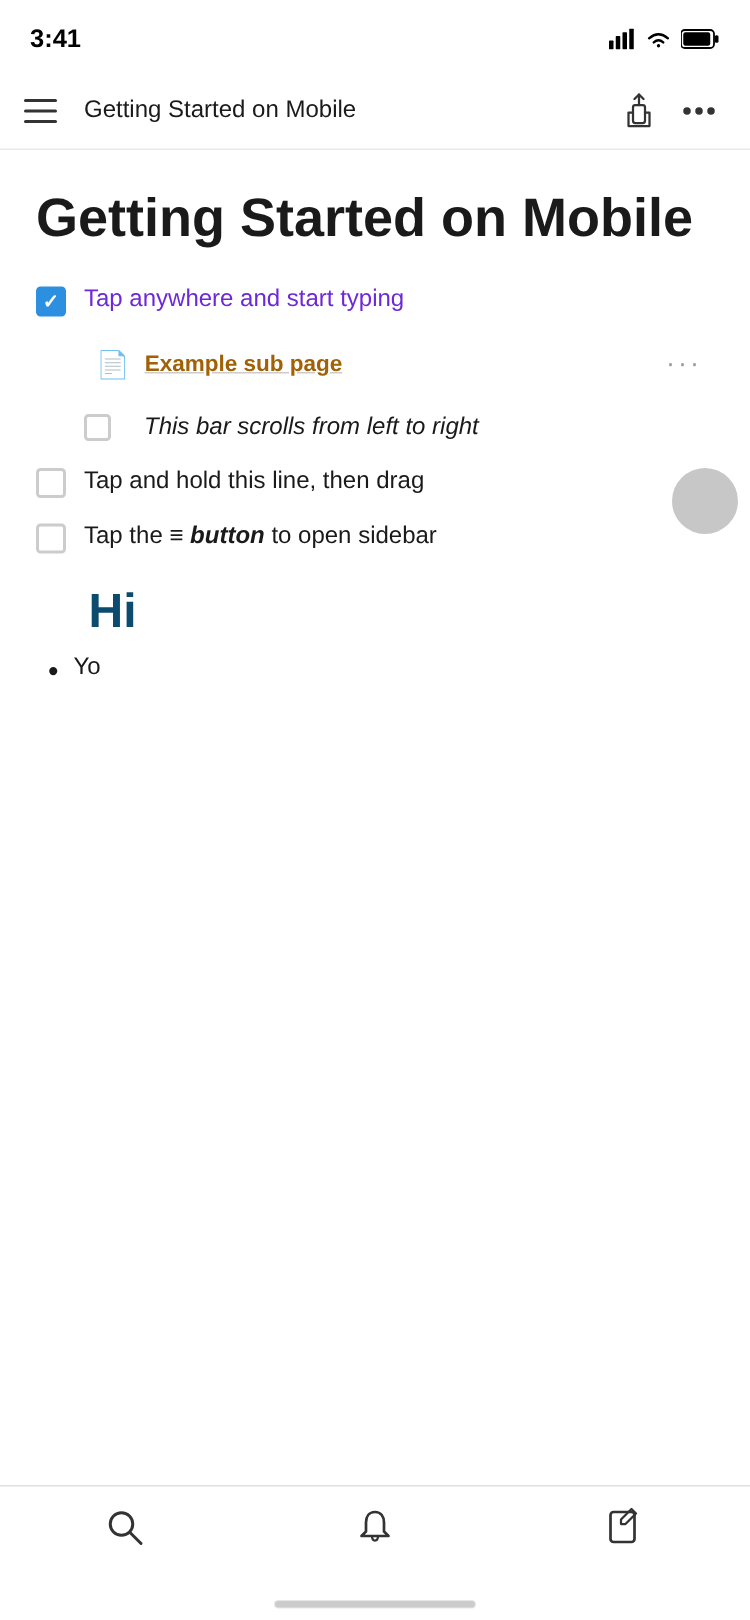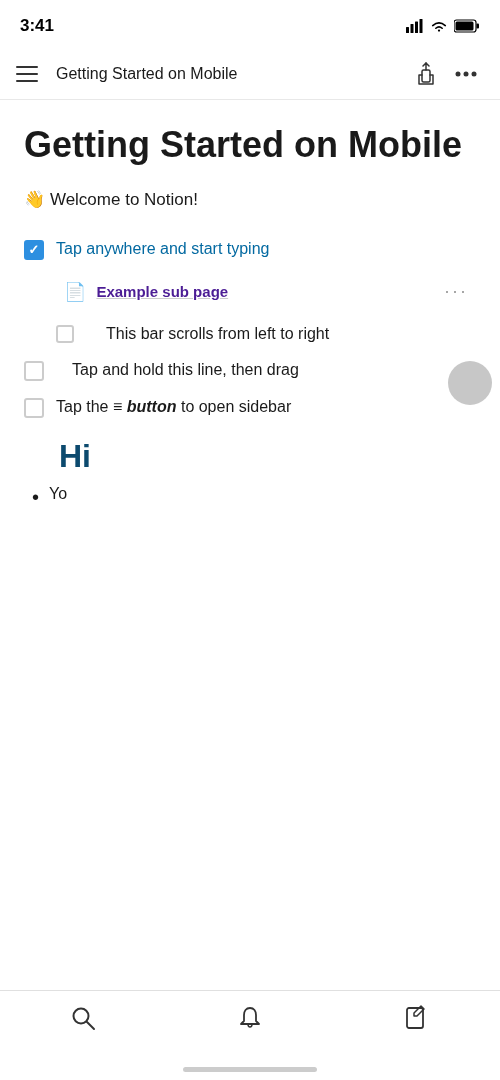--- a/index.html
+++ b/index.html
@@ -166,21 +166,21 @@
       display: flex;
       align-items: center;
       gap: 10px;
     }
     .sub-page-icon {
       font-size: 18px;
     }
     .sub-page-label {
       font-size: 15px;
       font-weight: 600;
-      color: #4c1d95;
+      color: #a16207;
       text-decoration: underline;
       text-decoration-color: #ccc;
     }
     .sub-page-dots {
       color: #999;
       font-size: 18px;
       letter-spacing: 2px;
       cursor: pointer;
     }
 
@@ -336,52 +336,49 @@
         <circle cx="19" cy="3" r="2.5" fill="#333"></circle>
       </svg>
     </div>
   </div>
 </div>
 
 <div class="content">
 
   <h1 class="page-title">Getting Started on Mobile</h1>
 
-  <div class="welcome-line">
-    <span>👋</span><span> Welcome to Notion!</span>
-  </div>
 
 
   <ul class="checklist">
 
     <li class="check-item checked">
       <div class="checkbox checked-box"></div>
-      <span class="check-text" style="color:#0369a1;">Tap anywhere and start typing</span>
+      <span class="check-text" style="color:#6d28d9;">Tap anywhere and start typing</span>
     </li>
 
     <li>
 
       <div class="sub-page-row">
         <div class="sub-page-inner">
           <span class="sub-page-icon">📄</span>
           <span class="sub-page-label">Example sub page</span>
         </div>
         <span class="sub-page-dots">···</span>
       </div>
     </li>
 
     <li>
 
       <div class="nested-check">
         <div class="checkbox" style="width:18px;height:18px;min-width:18px;"></div>
-        <span style="margin-left:20px; font-size:16px;">This bar scrolls from left to right</span>
+        <span style="margin-left:10px; font-size:16px;font-style:italic;">This bar scrolls from left to right</span>
       </div>
     </li>
 
-    <li class="check-item" style="position:relative;gap:16px;">
+    <li class="check-item" style="position:relative;">
       <div class="checkbox"></div>
       <span class="check-text">Tap and hold this line, then drag</span>
 
       <div class="drag-dot" style="position:absolute; right:-16px; top:2px; width:44px; height:44px; border-radius:50%; background:#999; opacity:0.55;"></div>
     </li>
 
     <li class="check-item">
       <div class="checkbox"></div>
       <span class="check-text">
         <span>Tap the </span><span style="font-weight:600;">≡</span><span style="font-weight:700;font-style:italic;"> button</span><span> to open sidebar</span>

